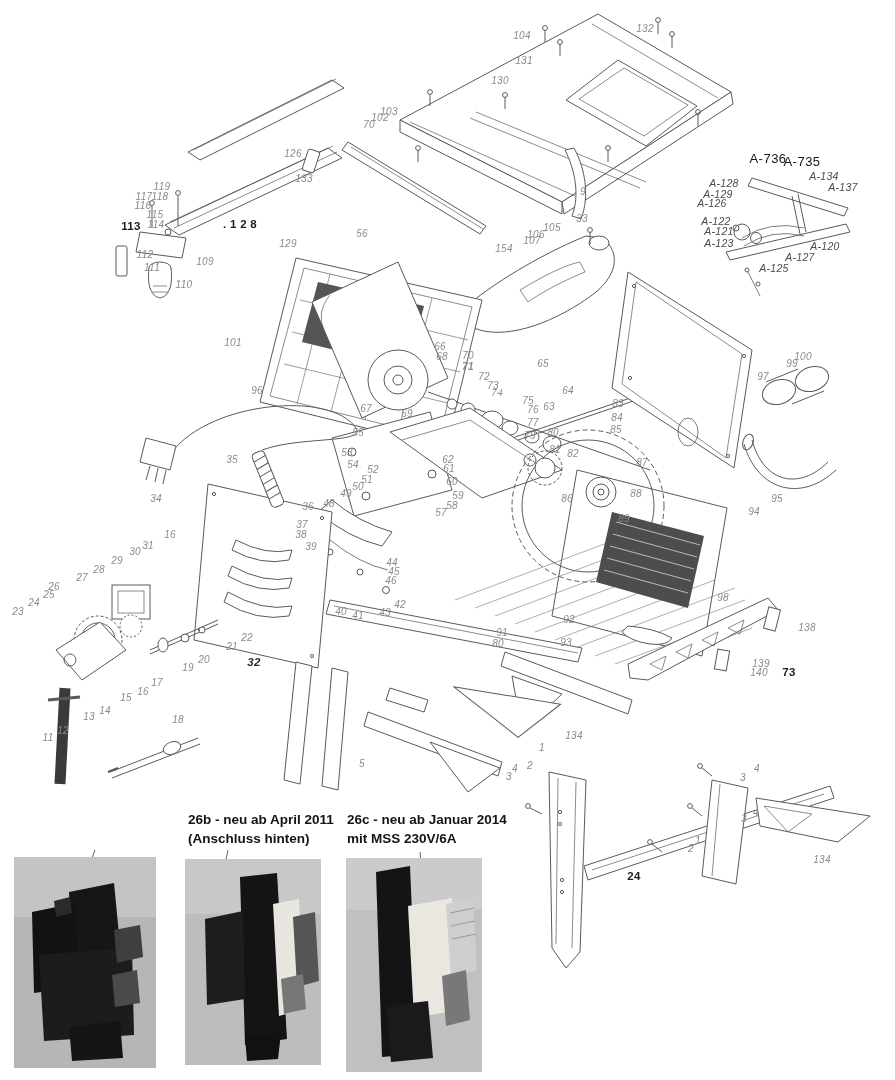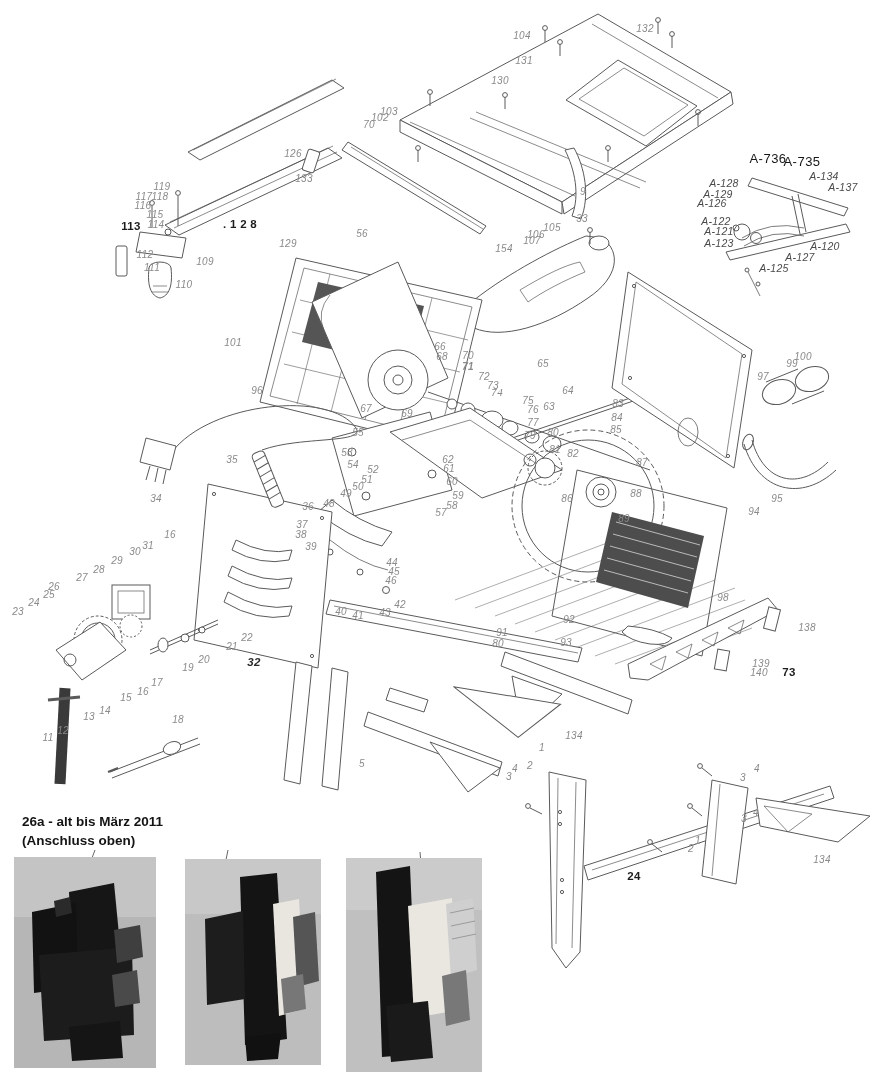--- a/index.html
+++ b/index.html
@@ -439,23 +439,27 @@
       <span class="plabel" style="left: 509px; top: 776px;">3</span>
       <span class="plabel" style="left: 362px; top: 763px;">5</span>
       <span class="plabel" style="left: 757px; top: 768px;">4</span>
       <span class="plabel" style="left: 743px; top: 777px;">3</span>
       <span class="plabel" style="left: 756px; top: 812px;">4</span>
       <span class="plabel" style="left: 744px; top: 818px;">3</span>
       <span class="plabel" style="left: 698px; top: 840px;">1</span>
       <span class="plabel" style="left: 691px; top: 848px;">2</span>
     </div>
 
-  <div class="caption" style="left:22px;top:812px">
-    <div>26a - alt bis März 2011</div>
-    <div>(Anschluss  oben)</div>
+  <div class="caption" style="left:188px;top:810px">
+    <div>26b - neu ab April 2011</div>
+    <div>(Anschluss  hinten)</div>
+  </div>
+  <div class="caption" style="left:347px;top:810px">
+    <div>26c - neu ab Januar 2014</div>
+    <div>mit  MSS 230V/6A</div>
   </div>
 
   <div class="photo" style="left:14px;top:857px;width:142px;height:211px">
     <svg width="142" height="211" viewBox="0 0 142 211">
       <rect width="142" height="211" fill="#b6b6b6"></rect>
       <rect width="142" height="60" fill="#c4c4c4"></rect>
       <polygon points="55,35 100,26 112,150 60,160" fill="#161616"></polygon>
       <polygon points="18,55 62,46 64,130 20,136" fill="#121212"></polygon>
       <polygon points="25,98 118,90 120,178 30,184" fill="#1c1c1c"></polygon>
       <polygon points="55,170 106,164 109,201 58,204" fill="#151515"></polygon>

